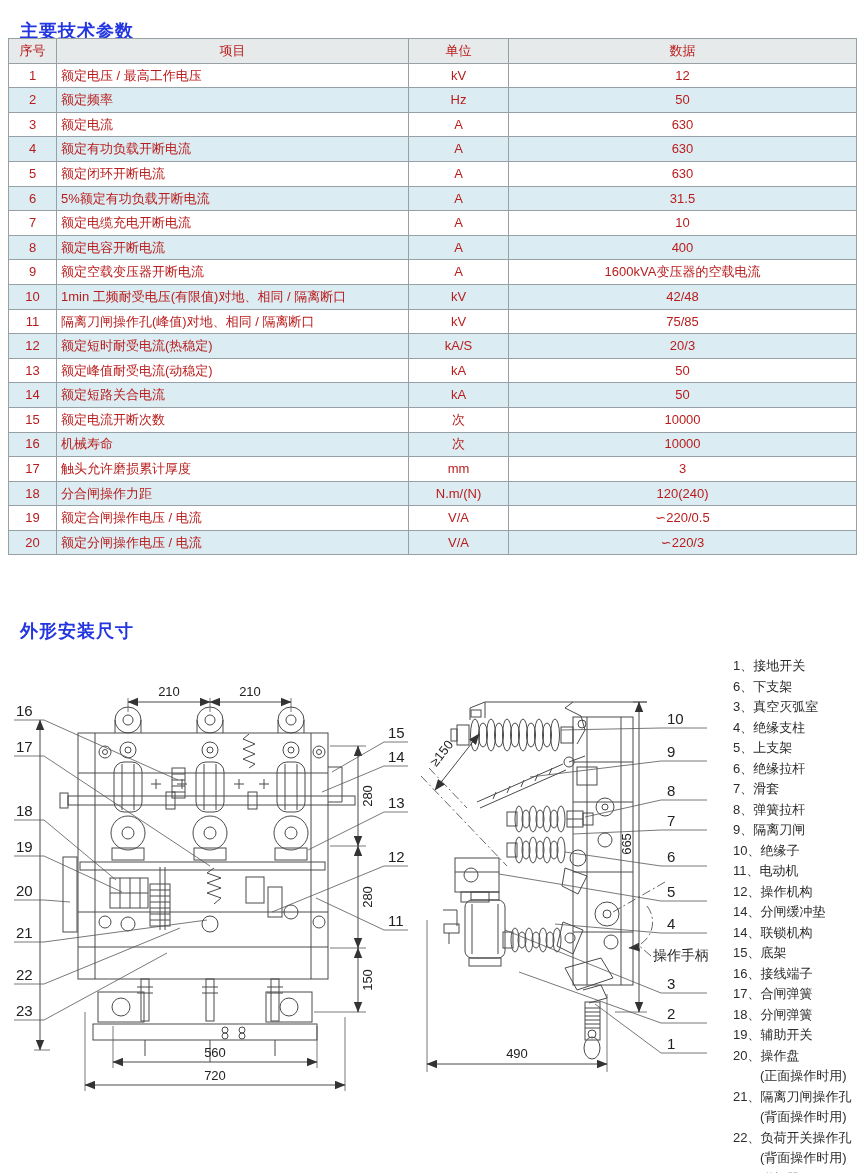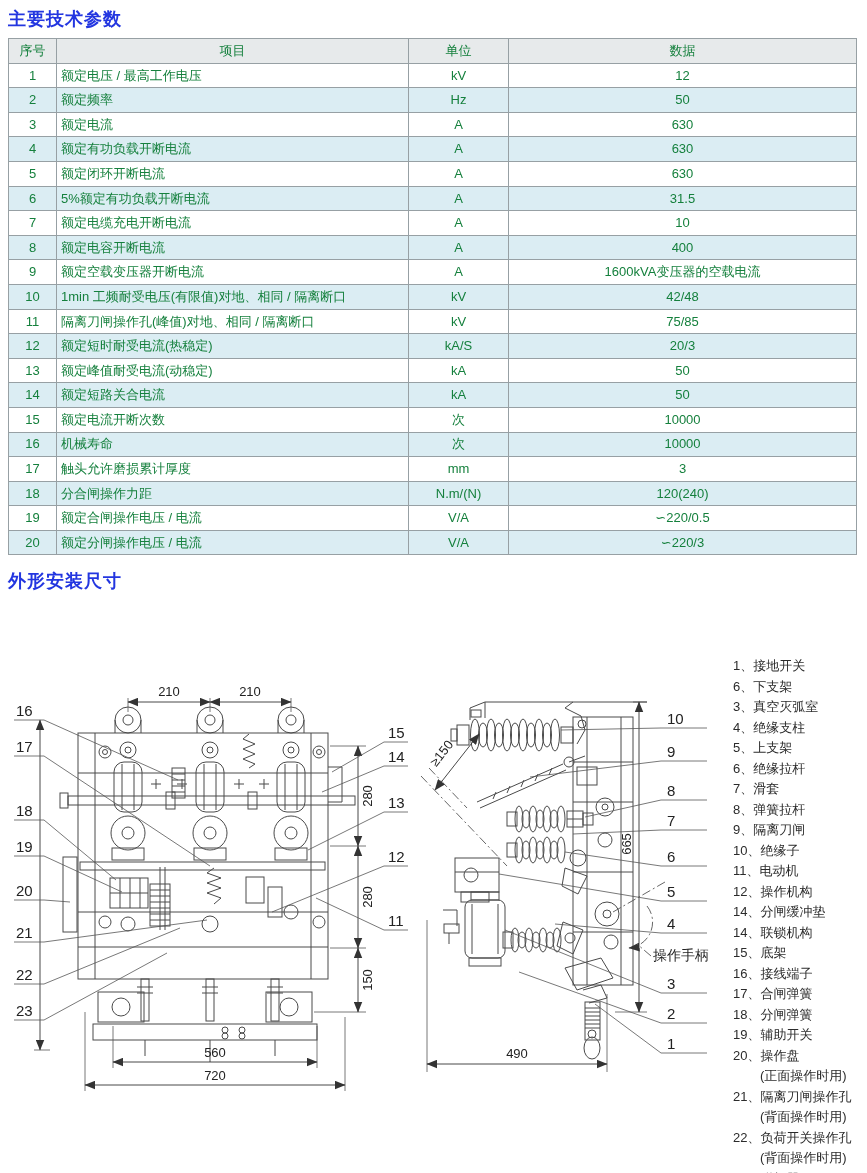--- a/index.html
+++ b/index.html
@@ -2,27 +2,27 @@
 <html><head>
 <meta charset="utf-8">
 <style>
   html,body{margin:0;padding:0;}
   body{
     width:867px;height:1173px;position:relative;overflow:hidden;
     background:#ffffff;
     font-family:"Liberation Sans","DejaVu Sans",sans-serif;
     color:#333;
   }
-  .sec-title{position:absolute;left:8px;margin:0;font-size:18px;font-weight:bold;color:#2336e0;letter-spacing:1px;}
+  .sec-title{position:absolute;left:8px;margin:12px;font-size:18px;font-weight:bold;color:#2336e0;letter-spacing:1px;}
   .t1{top:7px;}
-  .t2{top:569px;}
+  .t2{top:607px;}
   table.params{
     position:absolute;left:8px;top:38px;width:849px;
     border-collapse:collapse;table-layout:fixed;
-    font-size:13px;color:#15803d;
+    font-size:13px;color:#b91c1c;
   }
   .params th,.params td{
     border:1px solid #97a0a4;height:23.6px;padding:0 4px;
     text-align:center;font-weight:normal;line-height:1.05;
     white-space:nowrap;overflow:hidden;
   }
   .params thead th{background:#e7eaeb;}
   .params tbody tr:nth-child(even) td{background:#dbedf3;}
   .params td.c1{text-align:left;}
   .fv{position:absolute;left:10px;top:672px;}

